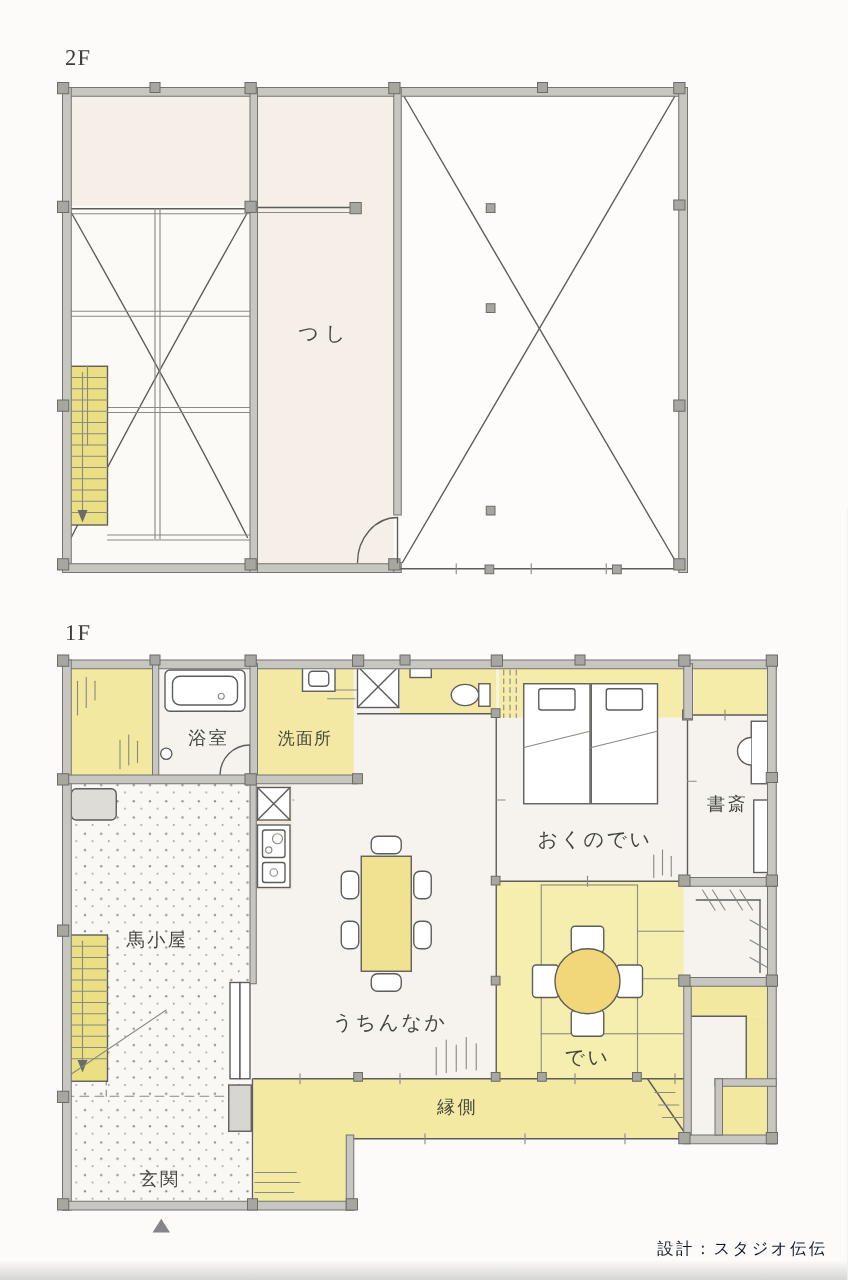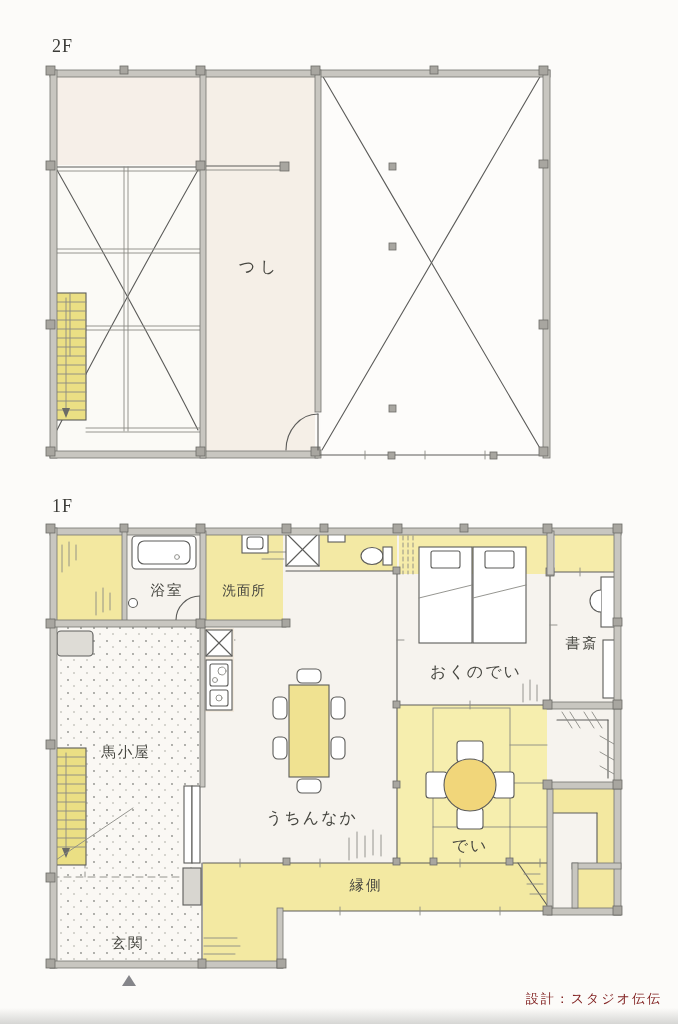--- a/index.html
+++ b/index.html
@@ -8,21 +8,21 @@
   svg{position:absolute;inset:0;display:block;}
   .w   {fill:#c8c6c0;stroke:#73736f;stroke-width:.8;}
   .nub {fill:#a8a6a0;stroke:#6b6b67;stroke-width:.8;}
   .ln  {stroke:#5c5c5a;stroke-width:1.1;fill:none;stroke-linecap:round;}
   .lt  {stroke:#8a8a84;stroke-width:.9;fill:none;stroke-linecap:round;}
   .fx  {fill:#ffffff;stroke:#5c5c5a;stroke-width:1.1;}
   .rl  {font-family:"Liberation Serif","DejaVu Serif",serif;fill:#45453f;letter-spacing:2px;}
   .rl-big{font-size:16px;}
   .rl-mid{font-size:14.5px;}
   .fl  {font-size:18px;fill:#3c3c38;letter-spacing:1px;}
-  .credit{position:absolute;right:16px;top:990px;font-size:13px;color:#7f1d1d;letter-spacing:2px;}
+  .credit{position:absolute;right:16px;top:990px;font-size:13px;color:#0f172a;letter-spacing:2px;}
   .fade{position:absolute;left:0;right:0;bottom:0;height:16px;
         background:linear-gradient(rgba(220,220,218,0),#d6d6d4);}
 </style>
 </head>
 <body>
 
 <div class="stage">
 <svg viewBox="0 0 678 1024">
   <defs>
     <pattern id="dots" width="13" height="13" patternUnits="userSpaceOnUse">

